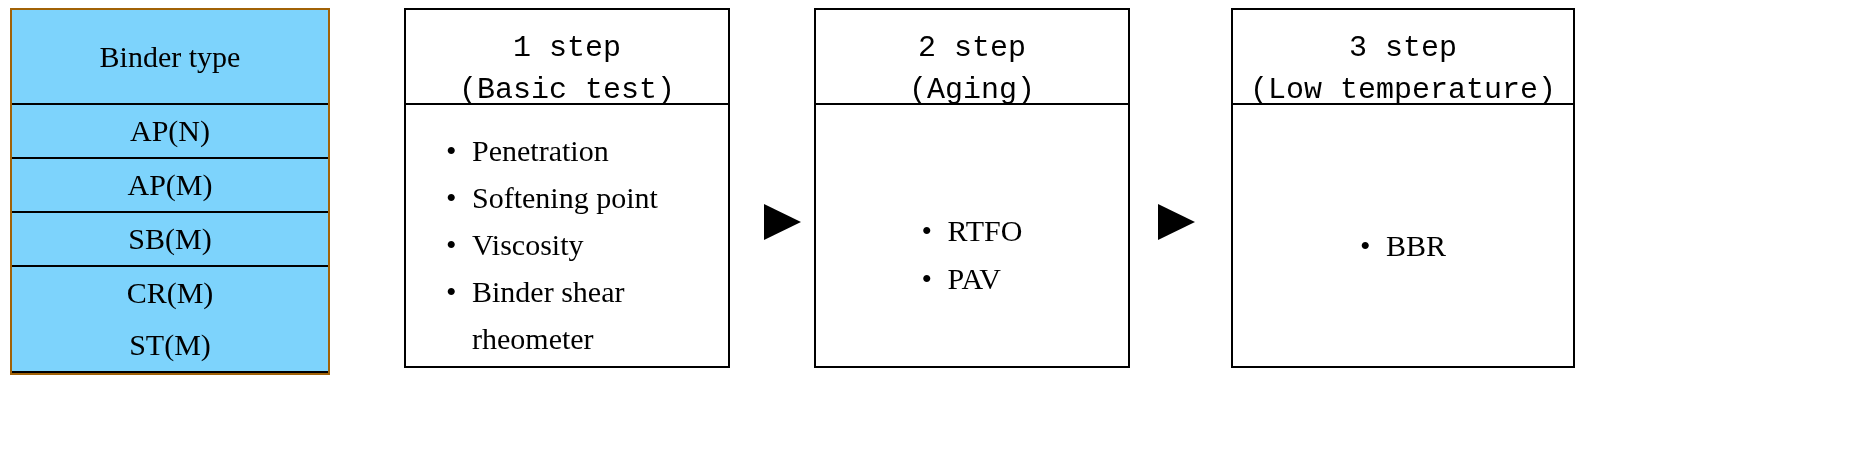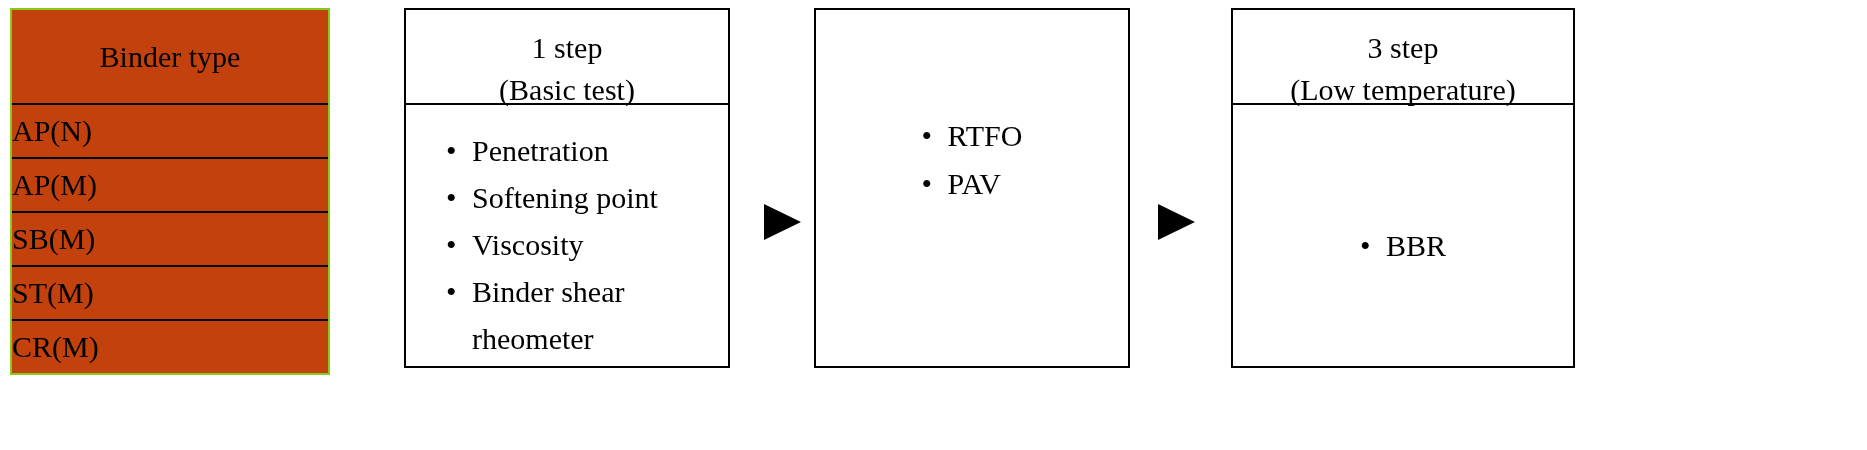--- a/index.html
+++ b/index.html
@@ -20,34 +20,35 @@
     width: 1867px;
     height: 450px;
   }
 
   
   .binder-table {
     position: absolute;
     left: 10px;
     top: 8px;
     width: 316px;
-    border: 2px solid #84cc16;
+    border: 2px solid #a16207;
     box-sizing: content-box;
-    background: #c2410c;
+    background: #7dd3fc;
   }
   .binder-head {
     height: 93px;
     line-height: 93px;
     text-align: center;
     font-size: 30px;
     border-bottom: 2px solid #000;
   }
   .binder-row {
     height: 52px;
     line-height: 52px;
+    text-align: center;
     font-size: 30px;
     border-bottom: 2px solid #000;
   }
   .binder-row.last { border-bottom: none; }
 
   
   .step-box {
     position: absolute;
     top: 8px;
     border: 2px solid #000;
@@ -56,20 +57,21 @@
     height: 356px;
   }
   .step-head {
     text-align: center;
     font-size: 30px;
     line-height: 42px;
     padding-top: 17px;
     height: 76px;
     box-sizing: content-box;
     border-bottom: 2px solid #000;
+    font-family: Liberation Mono, monospace;
   }
   .step-body {
     position: relative;
     height: 276px;
     box-sizing: border-box;
   }
   .bullets {
     list-style: none;
     margin: 0;
     padding: 0;
@@ -118,22 +120,22 @@
 </head>
 <body>
 
 <div id="flow">
 
   <div class="binder-table">
     <div class="binder-head">Binder type</div>
     <div class="binder-row">AP(N)</div>
     <div class="binder-row">AP(M)</div>
     <div class="binder-row">SB(M)</div>
+    <div class="binder-row last">CR(M)</div>
     <div class="binder-row">ST(M)</div>
-    <div class="binder-row last">CR(M)</div>
   </div>
 
   <div class="arrow" style="left:419px; top:204px;"></div>
 
   <div class="step-box" style="left:404px; width:322px;">
     <div class="step-head">
       <div>1 step</div>
       <div>(Basic test)</div>
     </div>
     <div class="step-body" id="step1-body">
@@ -154,20 +156,24 @@
           <span class="dot">•</span>
           <span class="txt">Binder shear rheometer</span>
         </li>
       </ul>
     </div>
   </div>
 
   <div class="arrow" style="left:764px; top:204px;"></div>
 
   <div class="step-box" style="left:814px; width:312px;">
+    <div class="step-head">
+      <div>2 step</div>
+      <div>(Aging)</div>
+    </div>
     <div class="step-body" id="step2-body">
       <ul class="bullets">
         <li>
           <span class="dot">•</span>
           <span class="txt">RTFO</span>
         </li>
         <li>
           <span class="dot">•</span>
           <span class="txt">PAV</span>
         </li>

